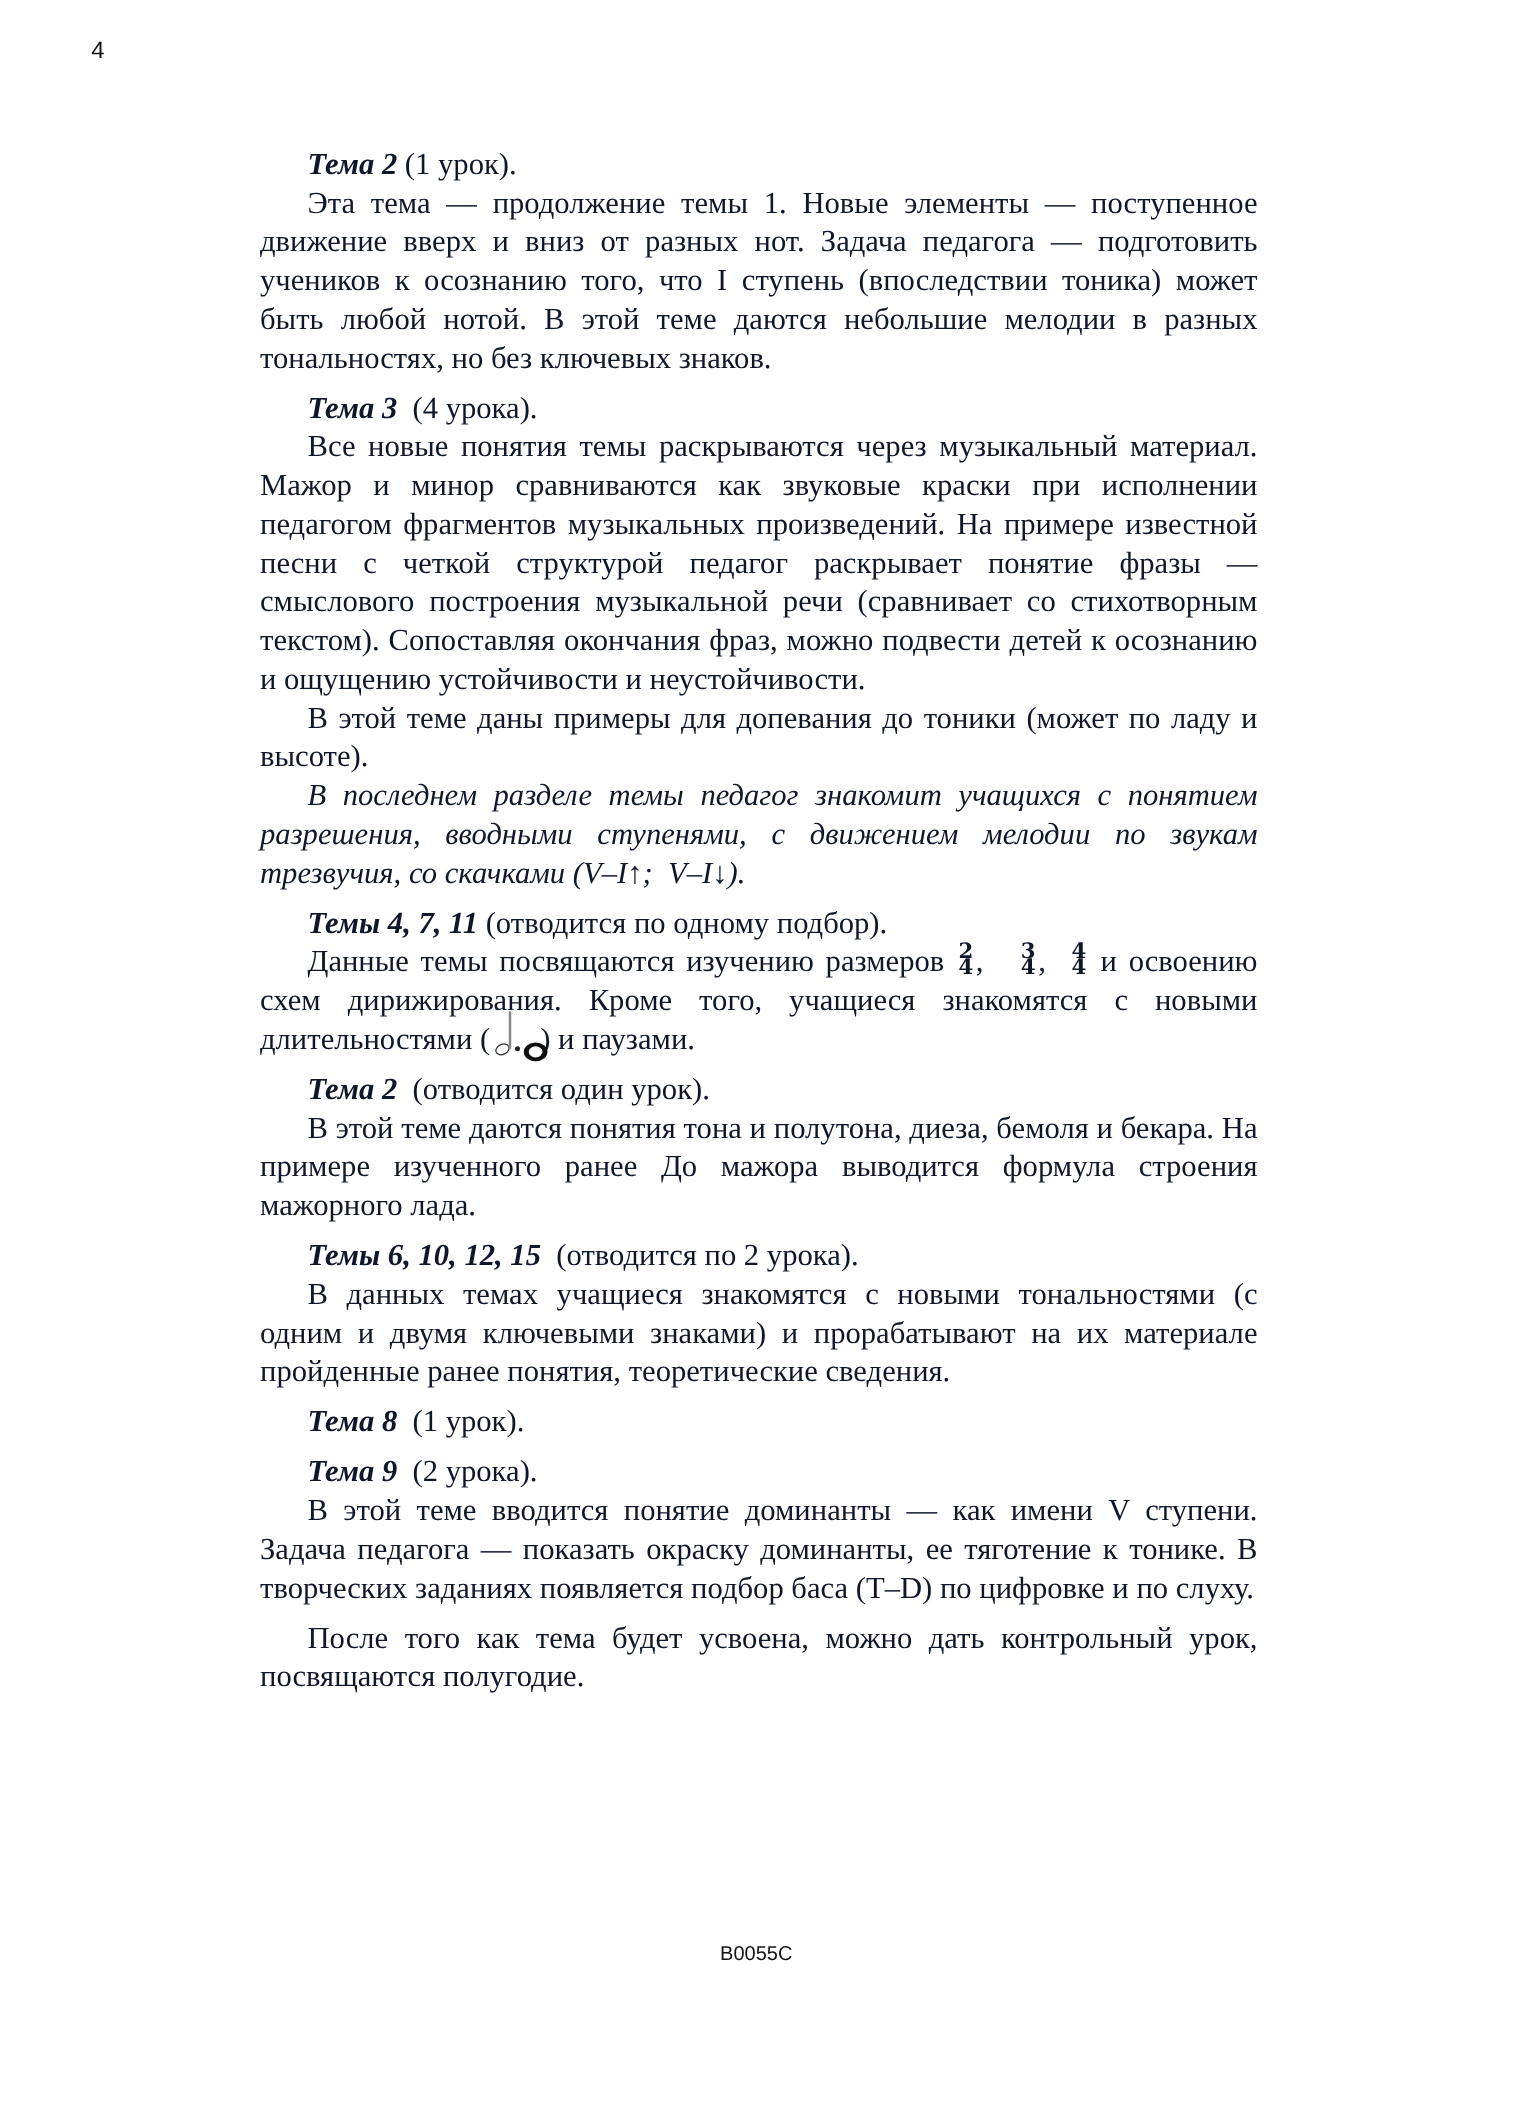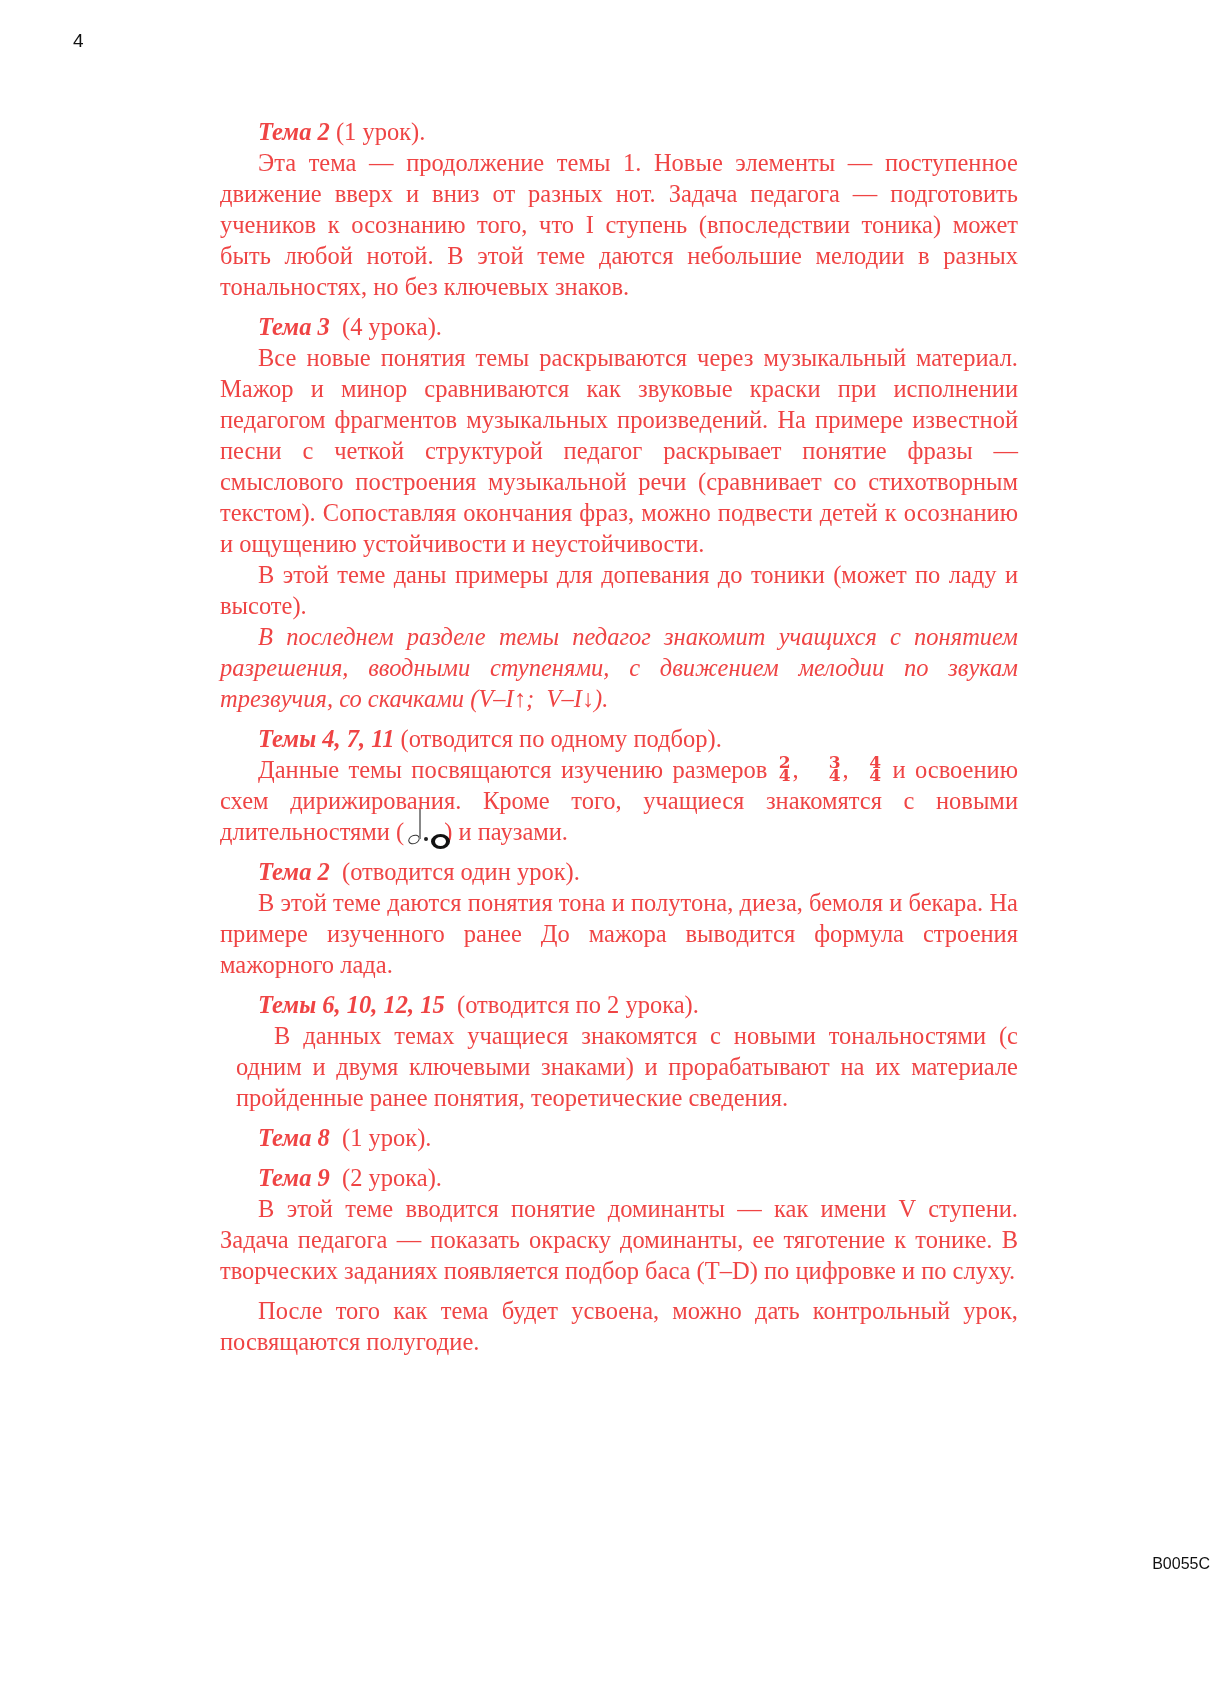--- a/index.html
+++ b/index.html
@@ -2,44 +2,44 @@
 <html><head>
 <meta charset="utf-8">
 <style>
   html, body { margin: 0; padding: 0; background: #ffffff; }
   body { width: 1210px; height: 1684px; position: relative; overflow: hidden; color: #111; }
   .page-number {
     position: absolute; left: 73px; top: 30px;
     font-family: "Liberation Sans", sans-serif; font-size: 19px; color: #111;
   }
   .content {
-    position: absolute; left: 220px; top: 116px; width: 798px;
+    position: absolute; left: 208px; top: 116px; width: 798px;
     font-family: "Liberation Serif", serif; font-size: 24.5px; line-height: 31px;
-    text-align: justify; color: #ef4444;
+    text-align: justify; color: #0f172a;
   }
   .p { text-indent: 38px; margin: 0; }
   .heading { text-indent: 38px; margin: 0; }
   .gap { margin-top: 9px; }
   .heading .t { font-weight: bold; font-style: italic; }
   .nobreak { white-space: nowrap; }
   .timesig {
     display: inline-block; vertical-align: middle; line-height: 13px;
     font-family: "DejaVu Serif", serif; font-weight: bold; font-size: 17px;
     text-align: center; text-indent: 0; margin: 0 2px; position: relative; top: -3px;
   }
   .timesig span { display: block; }
   .note-glyph {
     display: inline-block; position: relative; width: 40px; height: 31px; vertical-align: bottom; text-indent: 0;
   }
   .note-glyph .half { position: absolute; left: 4px; bottom: 3px; width: 10px; height: 7px; border: 1.6px solid #333; border-radius: 50%; transform: rotate(-25deg); }
   .note-glyph .stem { position: absolute; left: 15px; bottom: 8px; width: 1.5px; height: 30px; background: #888; }
   .note-glyph .dot { position: absolute; left: 20px; bottom: 6px; width: 4px; height: 4px; background: #222; border-radius: 50%; }
   .note-glyph .whole { position: absolute; left: 27px; bottom: -2px; width: 11px; height: 9px; border: 3px solid #111; border-left-width: 4px; border-right-width: 4px; border-radius: 50%; }
   .footer {
-    position: absolute; left: 0; width: 1210px; top: 1555px; text-align: right;
+    position: absolute; left: 0; width: 1210px; top: 1555px; text-align: center;
     font-family: "Liberation Sans", sans-serif; font-size: 16px; color: #111;
   }
 </style>
 </head>
 <body>
 
 <div class="page-number">4</div>
 
 <div class="content">
 
@@ -51,21 +51,21 @@
   <p class="p">В этой теме даны примеры для допевания до тоники (может по ладу и высоте).</p>
   <p class="p" style="hyphens:auto;font-style:italic;" lang="ru"><span>В последнем разделе темы педагог знакомит учащихся с понятием разрешения, вводными ступенями, с движением мелодии по звукам трезвучия, со скачками </span><span class="nobreak" style="white-space:pre">(V–I↑;  V–I↓).</span></p>
 
   <p class="heading gap"><span class="t">Темы 4, 7, 11</span><span> (отводится по одному подбор).</span></p>
   <p class="p" style="hyphens:auto;" lang="ru"><span>Данные темы посвящаются изучению размеров </span><span class="timesig"><span>2</span><span>4</span></span>,&nbsp;&nbsp; <span class="timesig"><span>3</span><span>4</span></span>,&nbsp; <span class="timesig"><span>4</span><span>4</span></span><span> и освоению схем дирижирования. Кроме того, учащиеся знакомятся с новыми длительностями (</span><span class="note-glyph"><span class="half"></span><span class="stem"></span><span class="dot"></span><span class="whole"></span></span><span>) и паузами.</span></p>
 
   <p class="heading gap"><span class="t">Тема 2</span><span style="white-space:pre">  (отводится один урок).</span></p>
   <p class="p">В этой теме даются понятия тона и полутона, диеза, бемоля и бекара. На примере изученного ранее До мажора выводится формула строения мажорного лада.</p>
 
   <p class="heading gap"><span class="t">Темы 6, 10, 12, 15</span><span style="white-space:pre">  (отводится по 2 урока).</span></p>
-  <p class="p" style="hyphens:auto;margin-left:16px;" lang="ru">В данных темах учащиеся знакомятся с новыми тональностями (с одним и двумя ключевыми знаками) и прорабатывают на их материале пройденные ранее понятия, теоретические сведения.</p>
+  <p class="p" style="hyphens:auto;" lang="ru">В данных темах учащиеся знакомятся с новыми тональностями (с одним и двумя ключевыми знаками) и прорабатывают на их материале пройденные ранее понятия, теоретические сведения.</p>
 
   <p class="heading gap"><span class="t">Тема 8</span><span style="white-space:pre">  (1 урок).</span></p>
 
   <p class="heading gap"><span class="t">Тема 9</span><span style="white-space:pre">  (2 урока).</span></p>
   <p class="p" style="hyphens:auto;" lang="ru">В этой теме вводится понятие доминанты — как имени V ступени. Задача педагога — показать окраску доминанты, ее тяготение к тонике. В творческих заданиях появляется подбор баса (T–D) по цифровке и по слуху.</p>
   <p class="p gap">После того как тема будет усвоена, можно дать контрольный урок, посвящаются полугодие.</p>
 </div>
 
 <div class="footer">B0055C</div>
 

